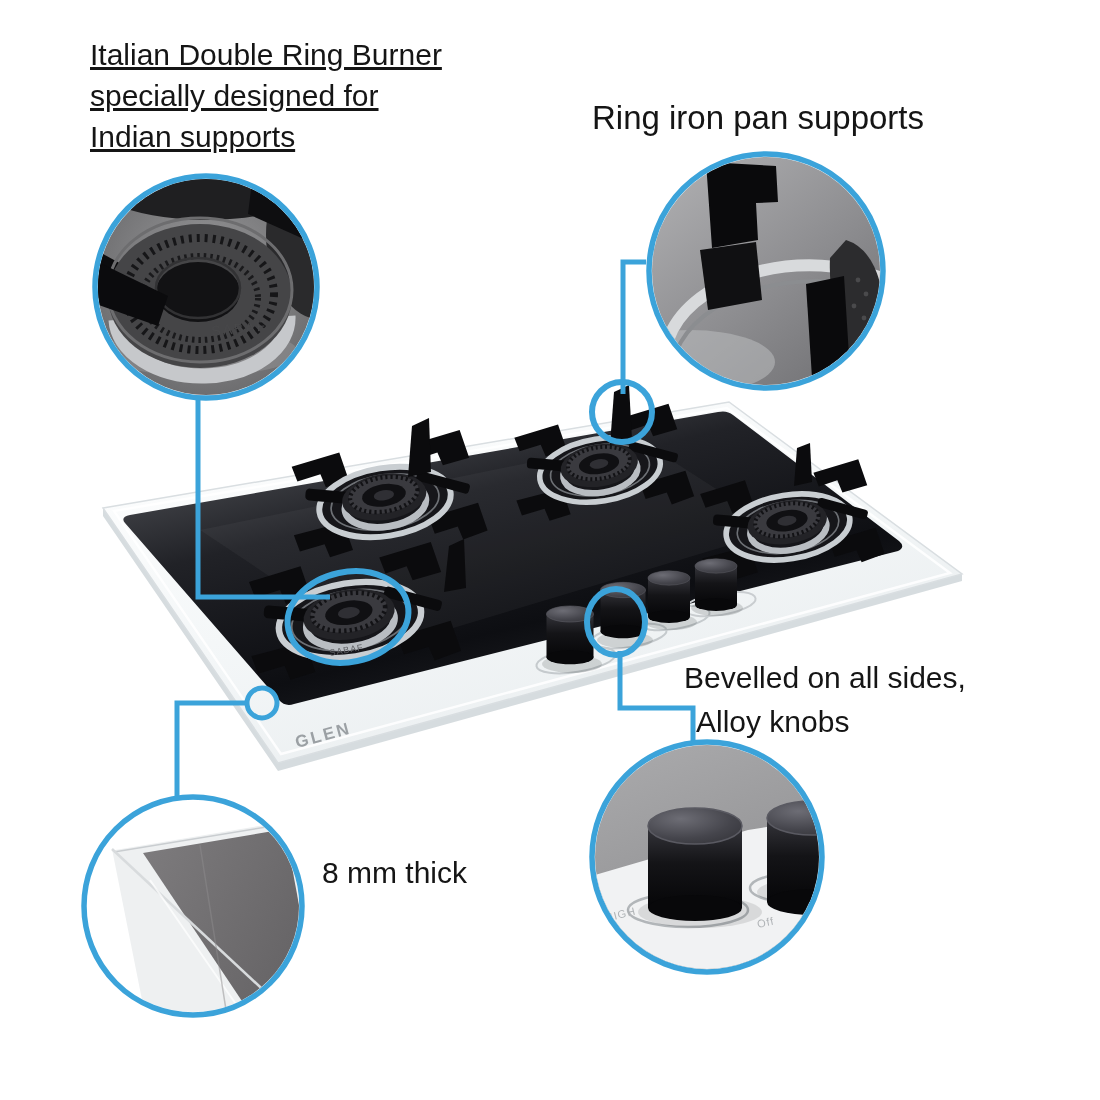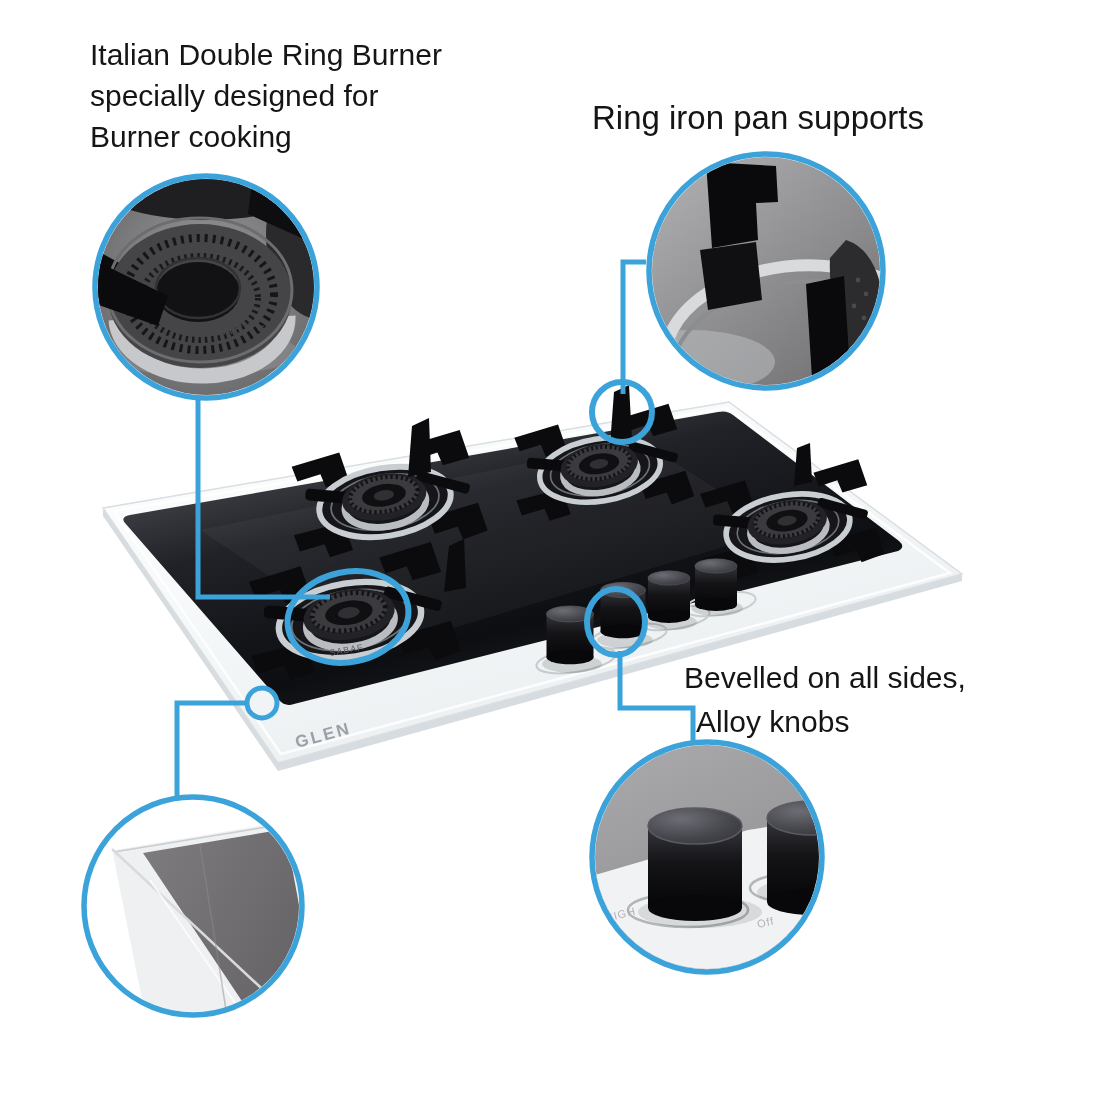--- a/index.html
+++ b/index.html
@@ -3,21 +3,21 @@
 <meta charset="utf-8">
 <style>
   html,body{margin:0;padding:0;background:#fff;}
   .canvas{
     position:relative;width:1100px;height:1100px;background:#fff;overflow:hidden;
     font-family:"Liberation Sans", sans-serif;
   }
   .canvas svg{position:absolute;left:0;top:0;}
   .label{position:absolute;color:#151515;z-index:20;}
   .label div{white-space:nowrap;}
-  .label-burner{left:90px;top:34px;font-size:30px;line-height:41px;}
+  .label-burner{left:90px;top:34px;font-size:30px;line-height:41px;text-decoration:underline;}
   .label-pan{left:592px;top:98px;font-size:33px;line-height:40px;}
   .label-knobs{left:684px;top:656px;font-size:30px;line-height:44px;}
   .label-knobs div:nth-child(2){margin-left:12px;}
   .label-glass{left:322px;top:852px;font-size:30px;line-height:42px;}
 </style>
 </head>
 <body>
 
 <div class="canvas">
 
@@ -239,28 +239,29 @@
       <path d="M150,880 L240,1010" stroke="#ffffff" stroke-width="2" opacity="0.7" fill="none"></path>
       <path d="M200,845 L230,1035" stroke="#8d8b8d" stroke-width="1.5" opacity="0.5" fill="none"></path>
     </g>
     <circle cx="193" cy="906" r="109" fill="none" stroke="#3BA3DA" stroke-width="5.5"></circle>
   </g>
 </svg>
 
 <div class="label label-burner">
   <div>Italian Double Ring Burner</div>
   <div>specially designed for</div>
-  <div>Burner cooking</div>
+  <div>Indian supports</div>
 </div>
 
 <div class="label label-pan">
   <div>Ring iron pan supports</div>
 </div>
 
 <div class="label label-knobs">
   <div>Bevelled on all sides,</div>
   <div>Alloy knobs</div>
 </div>
 
 <div class="label label-glass">
+  <div>8 mm thick</div>
 </div>
 
 </div>
 
 </body></html>

